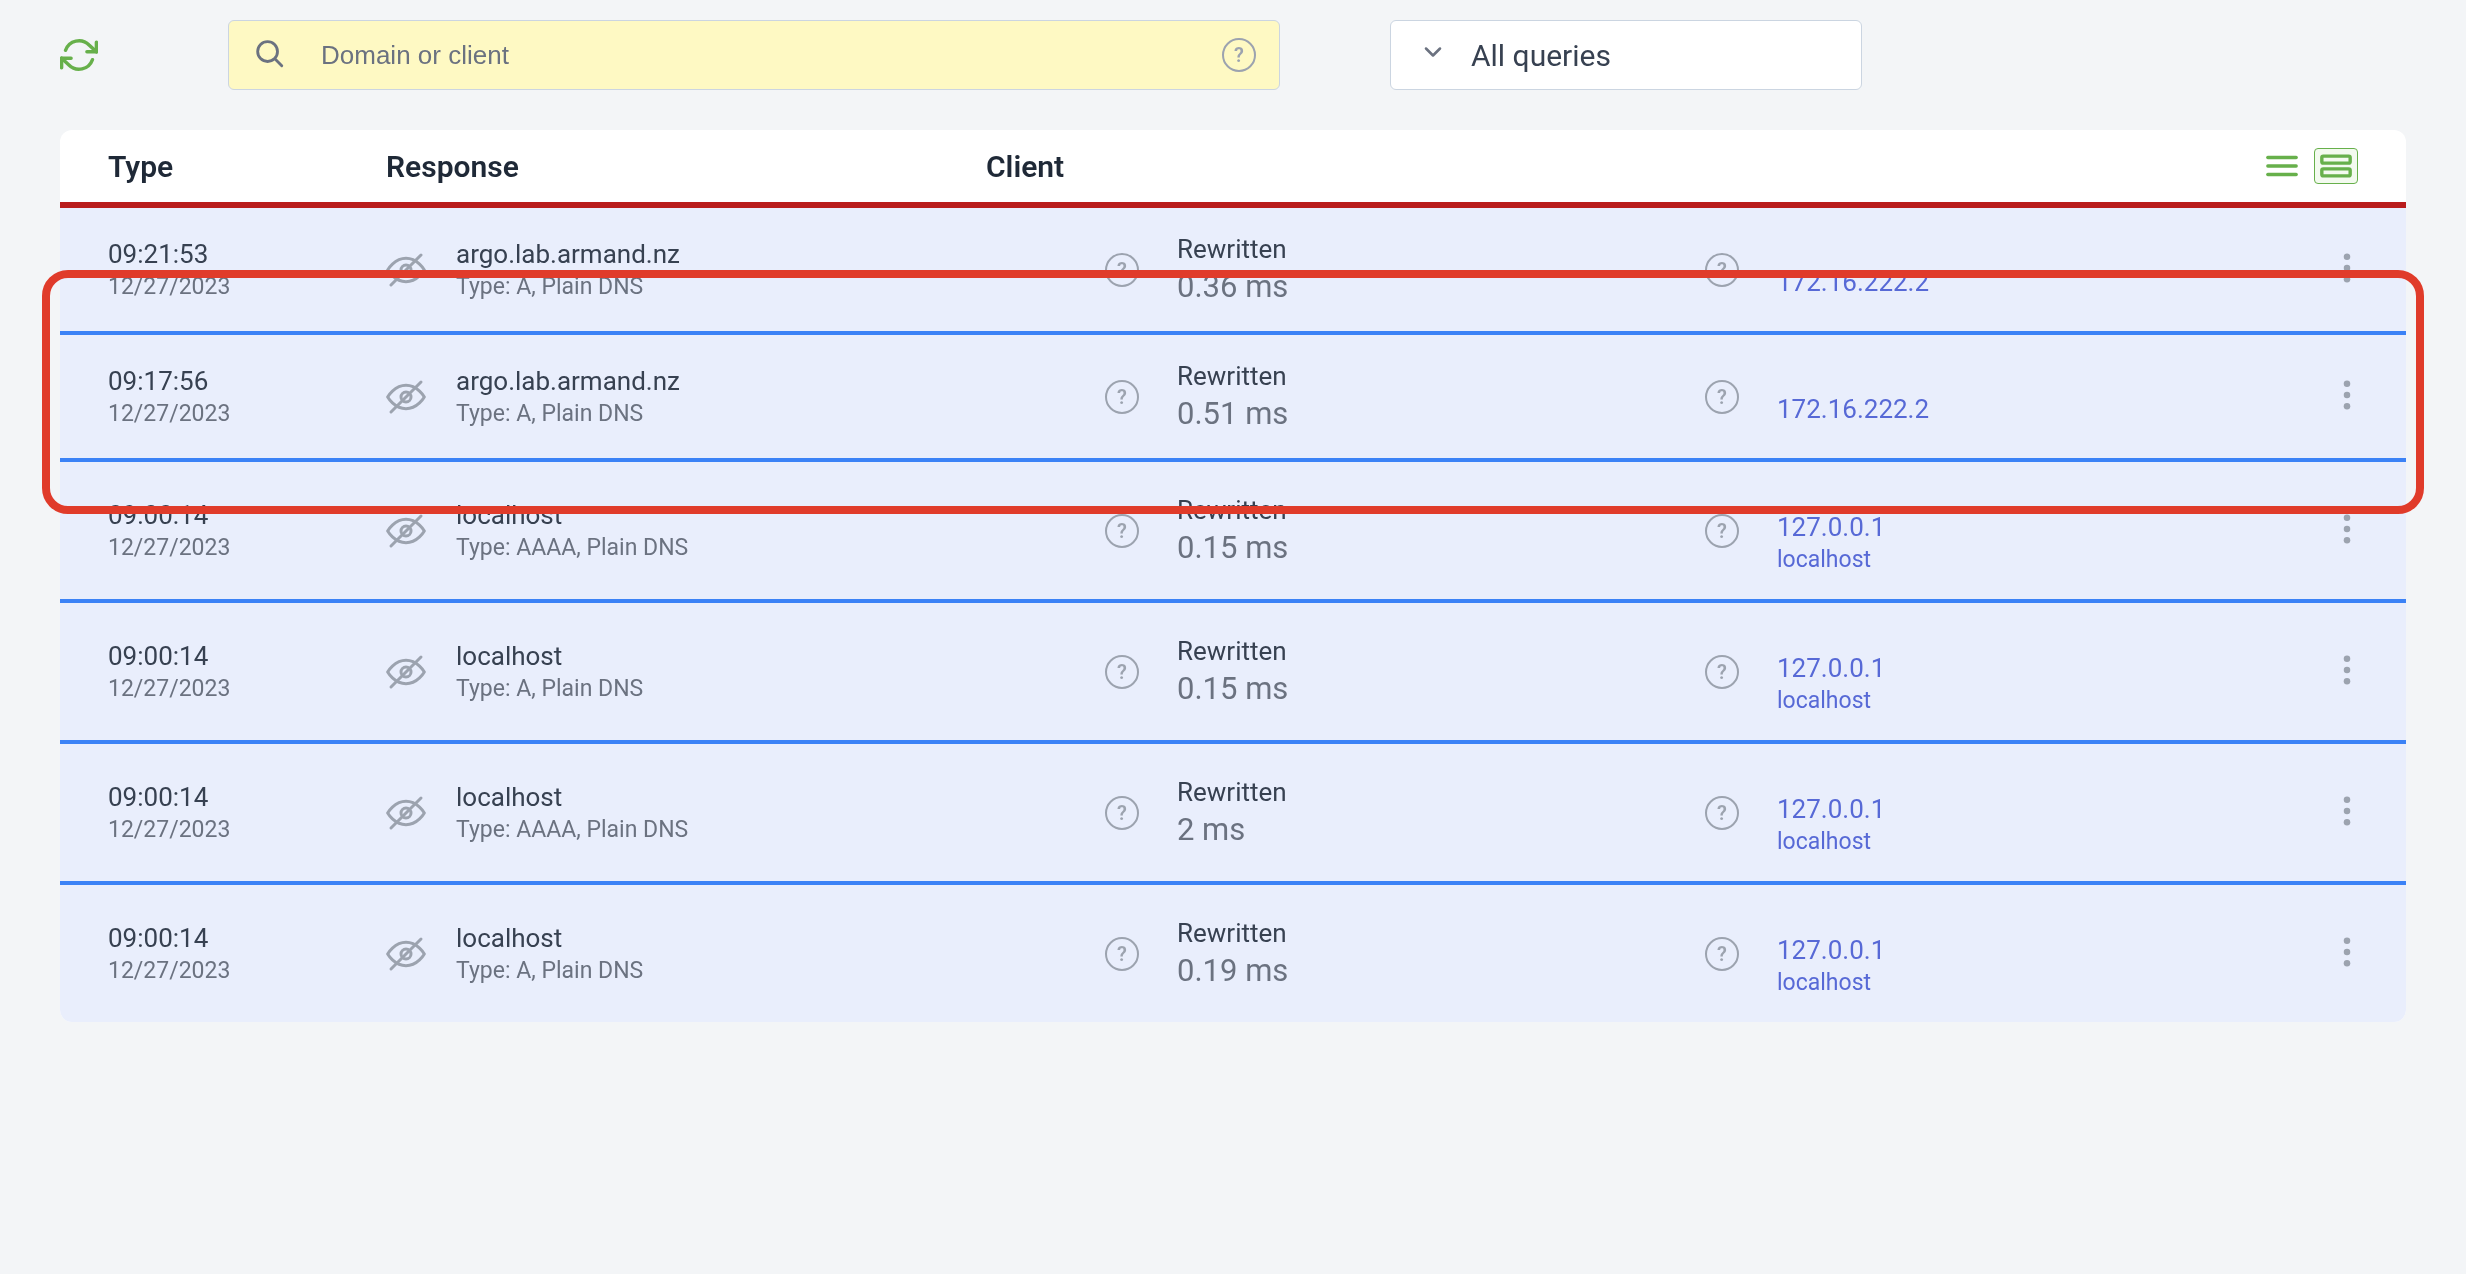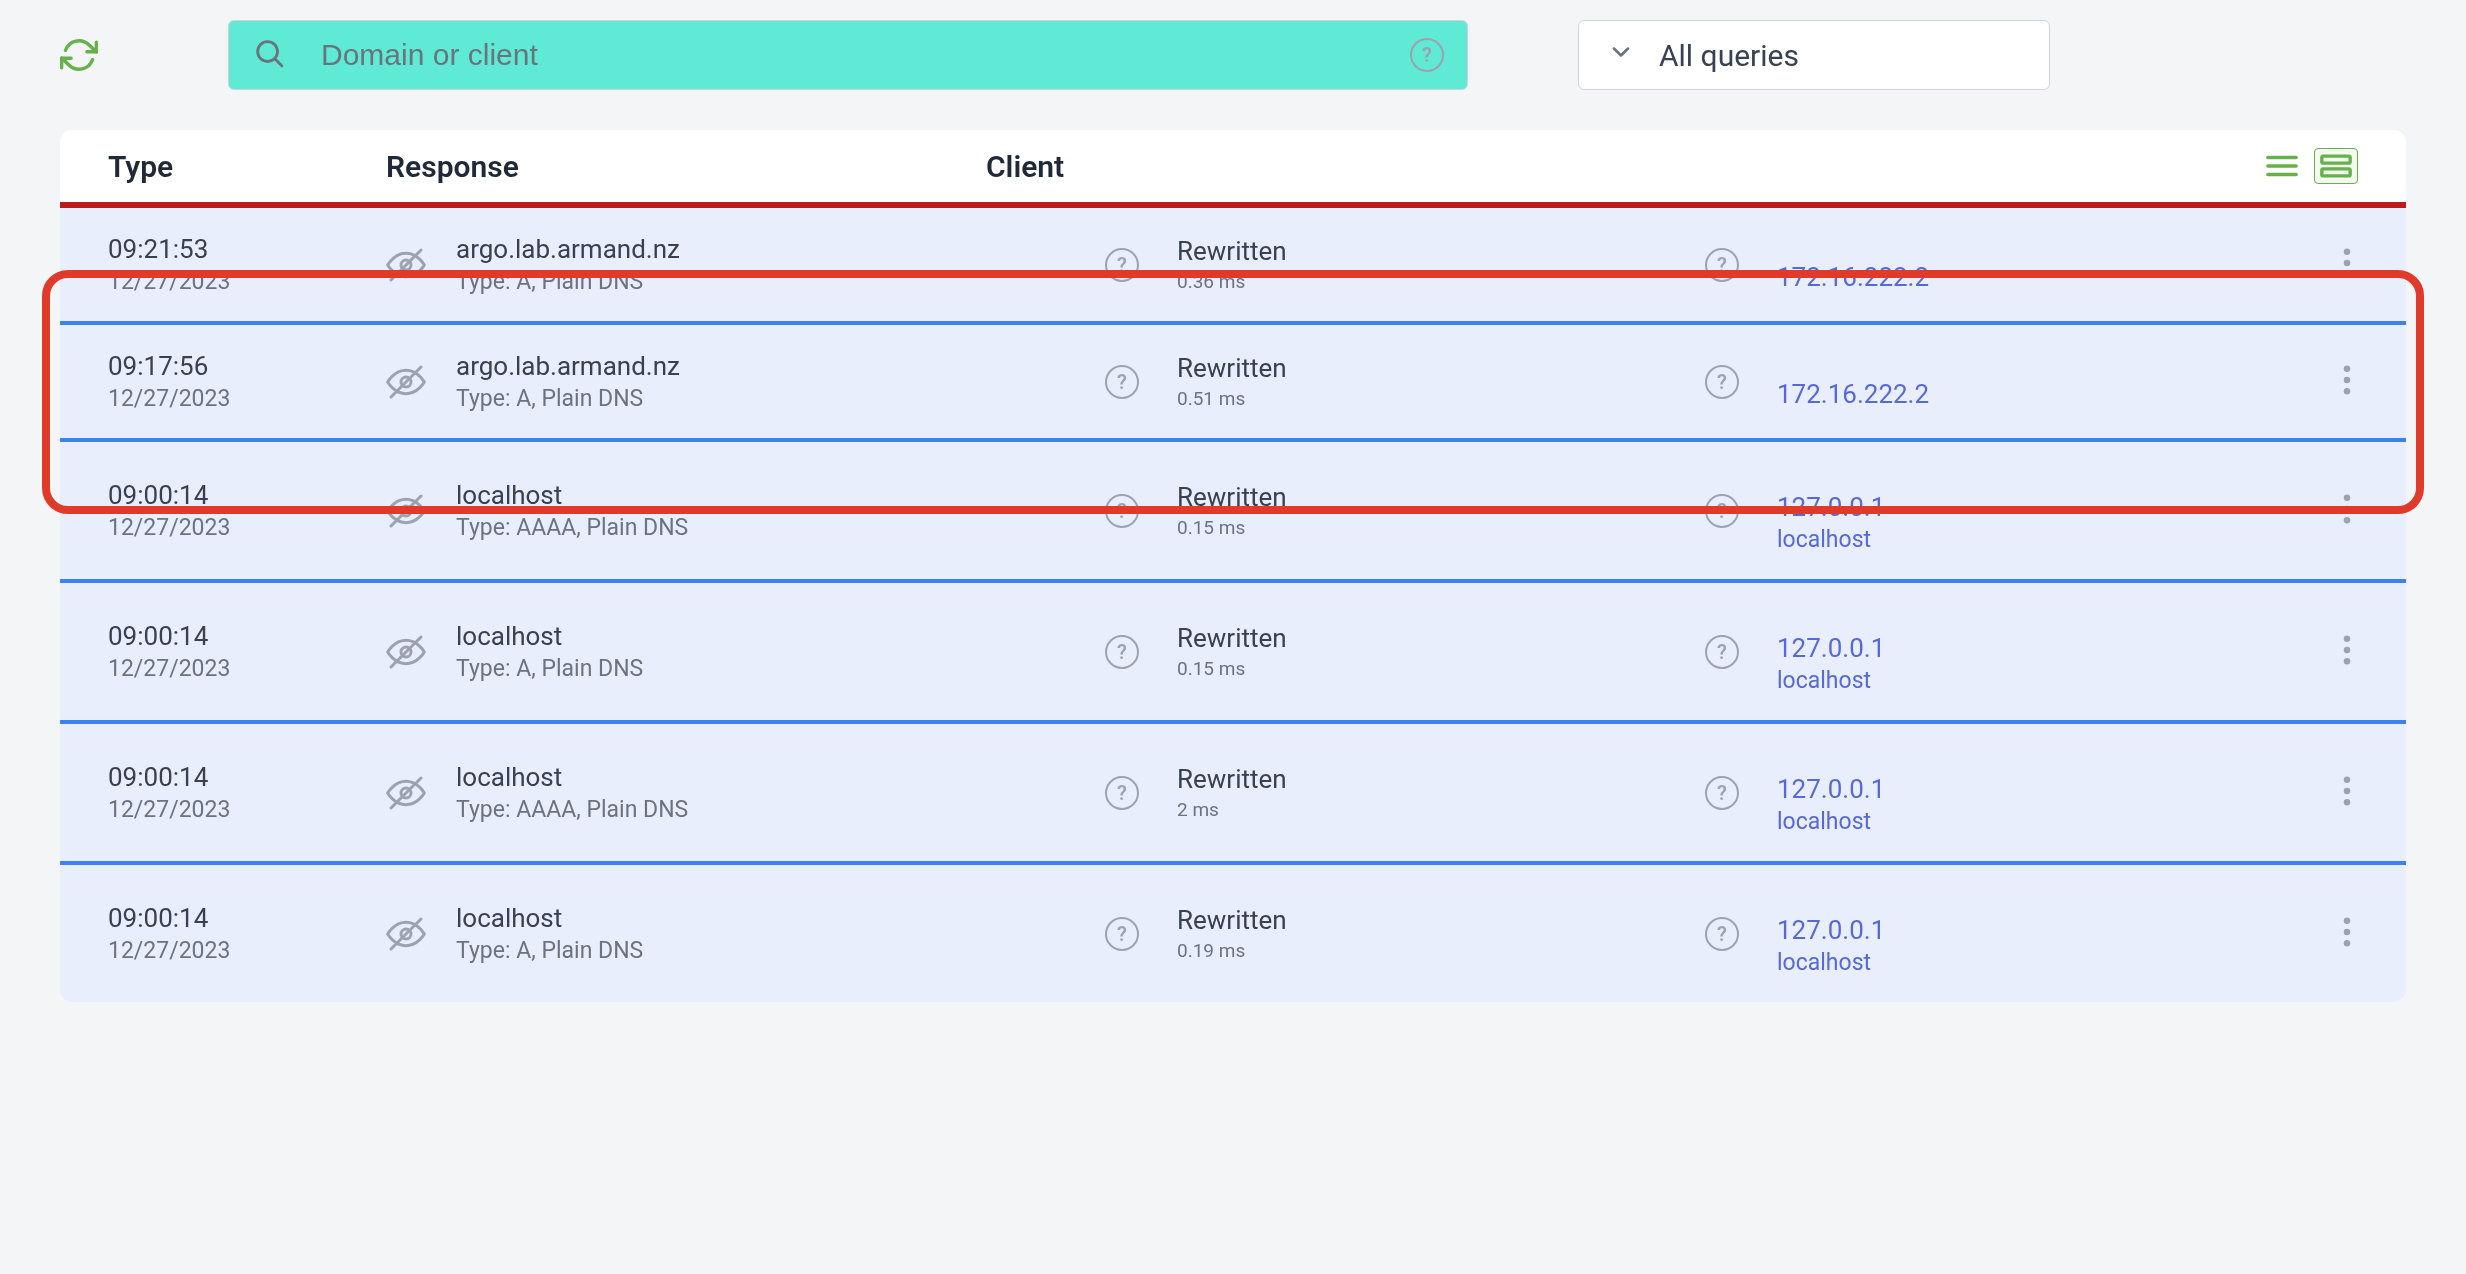--- a/index.html
+++ b/index.html
@@ -33,26 +33,26 @@
   }
 
   .refresh-icon svg { display: block; }
 
   .search-wrap {
     position: relative;
     flex: 0 0 auto;
     margin-left: 100px;
   }
   .search-input {
-    width: 1240px;
+    width: 1052px;
     height: 70px;
     border: 1px solid #cbd5e1;
     border-radius: 6px;
-    background: #5eead4;
-    font-size: 30px;
+    background: #fef9c3;
+    font-size: 26px;
     padding: 0 70px 0 92px;
     color: #6b7280;
   }
   .search-input::placeholder { color: #6b7280; }
   .search-icon {
     position: absolute;
     left: 24px; top: 50%;
     transform: translateY(-50%);
   }
   .search-help {
@@ -125,21 +125,21 @@
   .time-main { font-size: 26px; color: #374151; }
   .time-sub  { font-size: 23px; color: #6b7280; margin-top: 4px; }
 
   .req-cell { display: flex; align-items: center; gap: 30px; }
   .eye-icon svg { display:block; }
   .req-domain { font-size: 26px; color: #374151; }
   .req-type   { font-size: 23px; color: #6b7280; margin-top: 4px; }
 
   .resp-cell { display: flex; align-items: center; gap: 38px; }
   .resp-status { font-size: 26px; color: #374151; }
-  .resp-time   { font-size: 19px; color: #6b7280; margin-top: 4px; }
+  .resp-time   { font-size: 31px; color: #6b7280; margin-top: 4px; }
 
   .client-cell { display: flex; align-items: center; gap: 38px; flex: 1; }
   .client-ip   { font-size: 26px; color: #5769d6; margin-top: 24px; }
   .client-name { font-size: 23px; color: #5769d6; margin-top: 4px; }
 
   .row-menu { cursor: pointer; padding: 4px 6px; }
 
   .help-circle {
     width: 34px; height: 34px;
     border: 2px solid #9ca3af;

